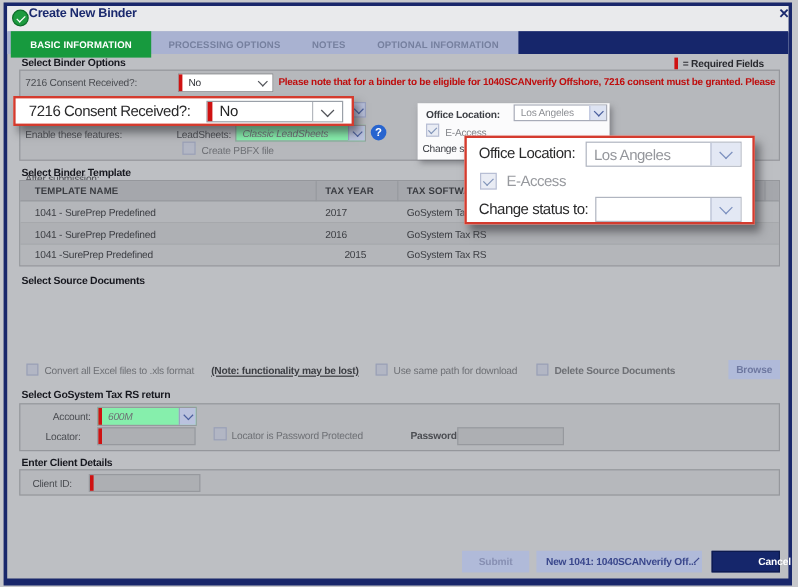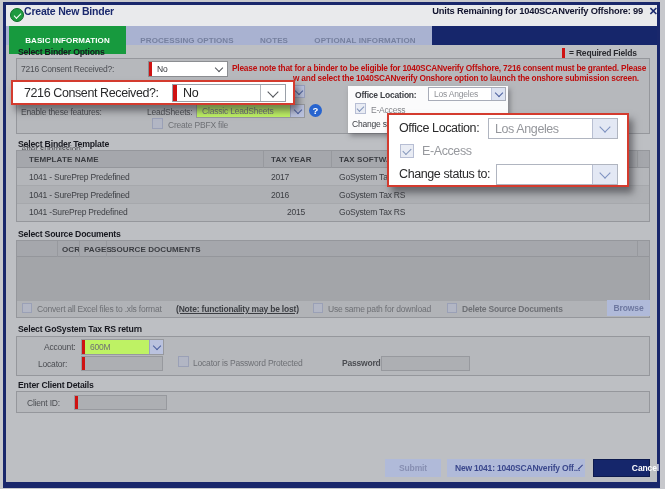--- a/index.html
+++ b/index.html
@@ -6,29 +6,29 @@
   #stage{position:relative;width:665px;height:489px;background:#c7c8cc;overflow:hidden;}
   .abs{position:absolute;}
   .dialog{left:3px;top:2px;width:651px;height:477px;border:3px solid #19276b;border-bottom-width:6px;background:#bdbfc3;}
   .titlebar{left:6px;top:5px;width:651px;height:21px;background:#e9eaec;border-bottom:1px solid #c9cbd1;}
   .apptitle{left:24px;top:5px;font-size:10.5px;font-weight:bold;color:#1b2a6e;letter-spacing:-0.2px;white-space:nowrap;}
   .units{right:22px;top:6px;font-size:9.3px;font-weight:bold;color:#12142e;letter-spacing:-0.2px;white-space:nowrap;}
   .closex{right:7px;top:5px;font-size:11px;font-weight:bold;color:#1b2a6e;cursor:default;}
   .greenicon{left:10px;top:8px;width:14px;height:14px;border-radius:50%;background:#1d9b3f;border:1px solid #0e6e2a;box-sizing:border-box;display:flex;align-items:center;justify-content:center;}
   .tabbar{left:6px;top:26px;width:651px;height:19px;background:#a9b2d1;}
   .navyblock{left:432px;top:26px;width:225px;height:19px;background:#16266b;}
-  .tab{top:26px;height:28px;display:flex;align-items:center;justify-content:center;font-size:8px;font-weight:bold;letter-spacing:0.1px;color:#76809f;white-space:nowrap;}
+  .tab{top:26px;height:22px;display:flex;align-items:center;justify-content:center;font-size:8px;font-weight:bold;letter-spacing:0.1px;color:#76809f;white-space:nowrap;}
   .tab.active{background:#179a3e;color:#fff;}
   .sec{font-size:8.7px;font-weight:bold;color:#17181f;letter-spacing:-0.2px;white-space:nowrap;}
   .panel{background:#b6b8bc;border:1px solid #95979c;box-sizing:border-box;}
   .lbl{font-size:8.5px;color:#4b4d52;letter-spacing:-0.2px;white-space:nowrap;}
   .lbl.dis{color:#6e7075;}
   .warn{font-size:8.3px;font-weight:bold;color:#bf0d0d;letter-spacing:-0.2px;white-space:nowrap;}
   .dd{display:flex;align-items:center;background:#fff;border:1px solid #8c8e92;box-sizing:border-box;}
-  .dd.gray{background:#bef264;border-color:#97999e;}
+  .dd.gray{background:#86efac;border-color:#97999e;font-style:italic;}
   .ddtxt{font-size:8.5px;color:#33353a;letter-spacing:-0.2px;white-space:nowrap;padding-left:5px;flex:1;overflow:hidden;}
   .ddtxt.dim{color:#6e7075;}
   .ddtxt.ghost{color:#8f9196;}
   .redbar{width:3px;align-self:stretch;background:#cf1212;flex:none;}
   .ddseg{width:13px;align-self:stretch;background:#bac2de;border-left:1px solid #9aa2c2;display:flex;align-items:center;justify-content:center;flex:none;}
   .ddseg.lite{background:#dde3f2;border-left:1px solid #bcc4dc;}
   .chev{width:5px;height:5px;border-right:1.6px solid #4a5f9e;border-bottom:1.6px solid #4a5f9e;transform:rotate(45deg);margin-top:-2px;}
   .chev.dark{border-color:#53555b;}
   .chev.big{width:7px;height:7px;margin-top:-3px;}
   .cb{width:11px;height:11px;background:#b2b6c4;border:1px solid #9aa0b6;box-sizing:border-box;}
@@ -58,21 +58,20 @@
 <body>
 
 <div id="stage">
   <div class="abs dialog"></div>
 
   <div class="abs titlebar"></div>
   <div class="abs greenicon">
     <div class="checkmark" style="border-color:#fff;margin:0 0 1px 0;"></div>
   </div>
   <div class="abs apptitle">Create New Binder</div>
-  <div class="abs units">Units Remaining for 1040SCANverify Offshore: 99</div>
   <div class="abs closex">✕</div>
 
   <div class="abs tabbar"></div>
   <div class="abs navyblock"></div>
   <div class="abs tab active" style="left:9px;width:117px;">
       <span>BASIC INFORMATION</span>
     </div>
   <div class="abs tab" style="left:126px;width:122px;">
       <span>PROCESSING OPTIONS</span>
     </div>
@@ -89,21 +88,20 @@
   <div class="abs sec" style="left:18px;top:47px;">Select Binder Options</div>
   <div class="abs panel" style="left:16px;top:58px;width:634px;height:76px;"></div>
 
   <div class="abs lbl" style="left:21px;top:64px;">7216 Consent Received?:</div>
   <div class="abs dd" style="left:148px;top:61px;width:80px;height:16px;">
     <div class="redbar"></div>
     <div class="ddtxt">No</div>
     <div class="chev dark" style="margin-right:5px;"></div>
   </div>
   <div class="abs warn" style="left:232px;top:63px;">Please note that for a binder to be eligible for 1040SCANverify Offshore, 7216 consent must be granted. Please</div>
-  <div class="abs warn" style="left:293px;top:73px;">w and select the 1040SCANverify Onshore option to launch the onshore submission screen.</div>
 
   <div class="abs" style="left:292px;top:85px;width:13px;height:13px;background:#bac2de;border:1px solid #99a1bf;box-sizing:border-box;display:flex;align-items:center;justify-content:center;">
     <div class="chev"></div>
   </div>
 
   <div class="abs lbl" style="left:21px;top:107px;">Enable these features:</div>
   <div class="abs lbl" style="left:147px;top:107px;">LeadSheets:</div>
   <div class="abs dd gray" style="left:196px;top:104px;width:109px;height:14px;">
     <div class="ddtxt dim">Classic LeadSheets</div>
     <div class="ddseg">
@@ -183,32 +181,20 @@
       <div class="abs td" style="left:322px;top:4px;">GoSystem Tax RS</div>
     </div>
     <div class="abs" style="left:0;top:53px;width:632px;height:17px;background:#b4b6ba;">
       <div class="abs td" style="left:12px;top:3px;">1041 -SurePrep Predefined</div>
       <div class="abs td" style="left:270px;top:3px;">2015</div>
       <div class="abs td" style="left:322px;top:3px;">GoSystem Tax RS</div>
     </div>
   </div>
 
   <div class="abs sec" style="left:18px;top:229px;">Select Source Documents</div>
-  <div class="abs panel" style="left:16px;top:240px;width:634px;height:78px;background:#b1b3b7;">
-    <div class="abs thead" style="left:0;top:0;width:632px;height:16px;">
-      <div class="abs th" style="left:45px;top:4px;">OCR</div>
-      <div class="abs th" style="left:67px;top:4px;">PAGES</div>
-      <div class="abs th" style="left:94px;top:4px;">SOURCE DOCUMENTS</div>
-      <div class="abs vline" style="left:40px;top:0;height:16px;"></div>
-      <div class="abs vline" style="left:62px;top:0;height:16px;"></div>
-      <div class="abs vline" style="left:89px;top:0;height:16px;"></div>
-      <div class="abs vline" style="left:620px;top:0;height:16px;"></div>
-    </div>
-    <div class="abs" style="left:0;top:16px;width:632px;height:44px;background:#a3a5a9;"></div>
-  </div>
   <div class="abs cb" style="left:22px;top:303px;width:10px;height:10px;"></div>
   <div class="abs lbl dis" style="left:37px;top:304px;">Convert all Excel files to .xls format</div>
   <div class="abs lbl" style="left:176px;top:304px;font-weight:bold;color:#3c3e43;text-decoration:underline;">(Note: functionality may be lost)</div>
   <div class="abs cb" style="left:313px;top:303px;width:10px;height:10px;"></div>
   <div class="abs lbl dis" style="left:328px;top:304px;">Use same path for download</div>
   <div class="abs cb" style="left:447px;top:303px;width:10px;height:10px;"></div>
   <div class="abs lbl dis" style="left:462px;top:304px;font-weight:bold;">Delete Source Documents</div>
   <div class="abs btn lav" style="left:607px;top:300px;width:43px;height:16px;border:none;text-align:right;">Browse</div>
 
   <div class="abs sec" style="left:18px;top:324px;">Select GoSystem Tax RS return</div>

